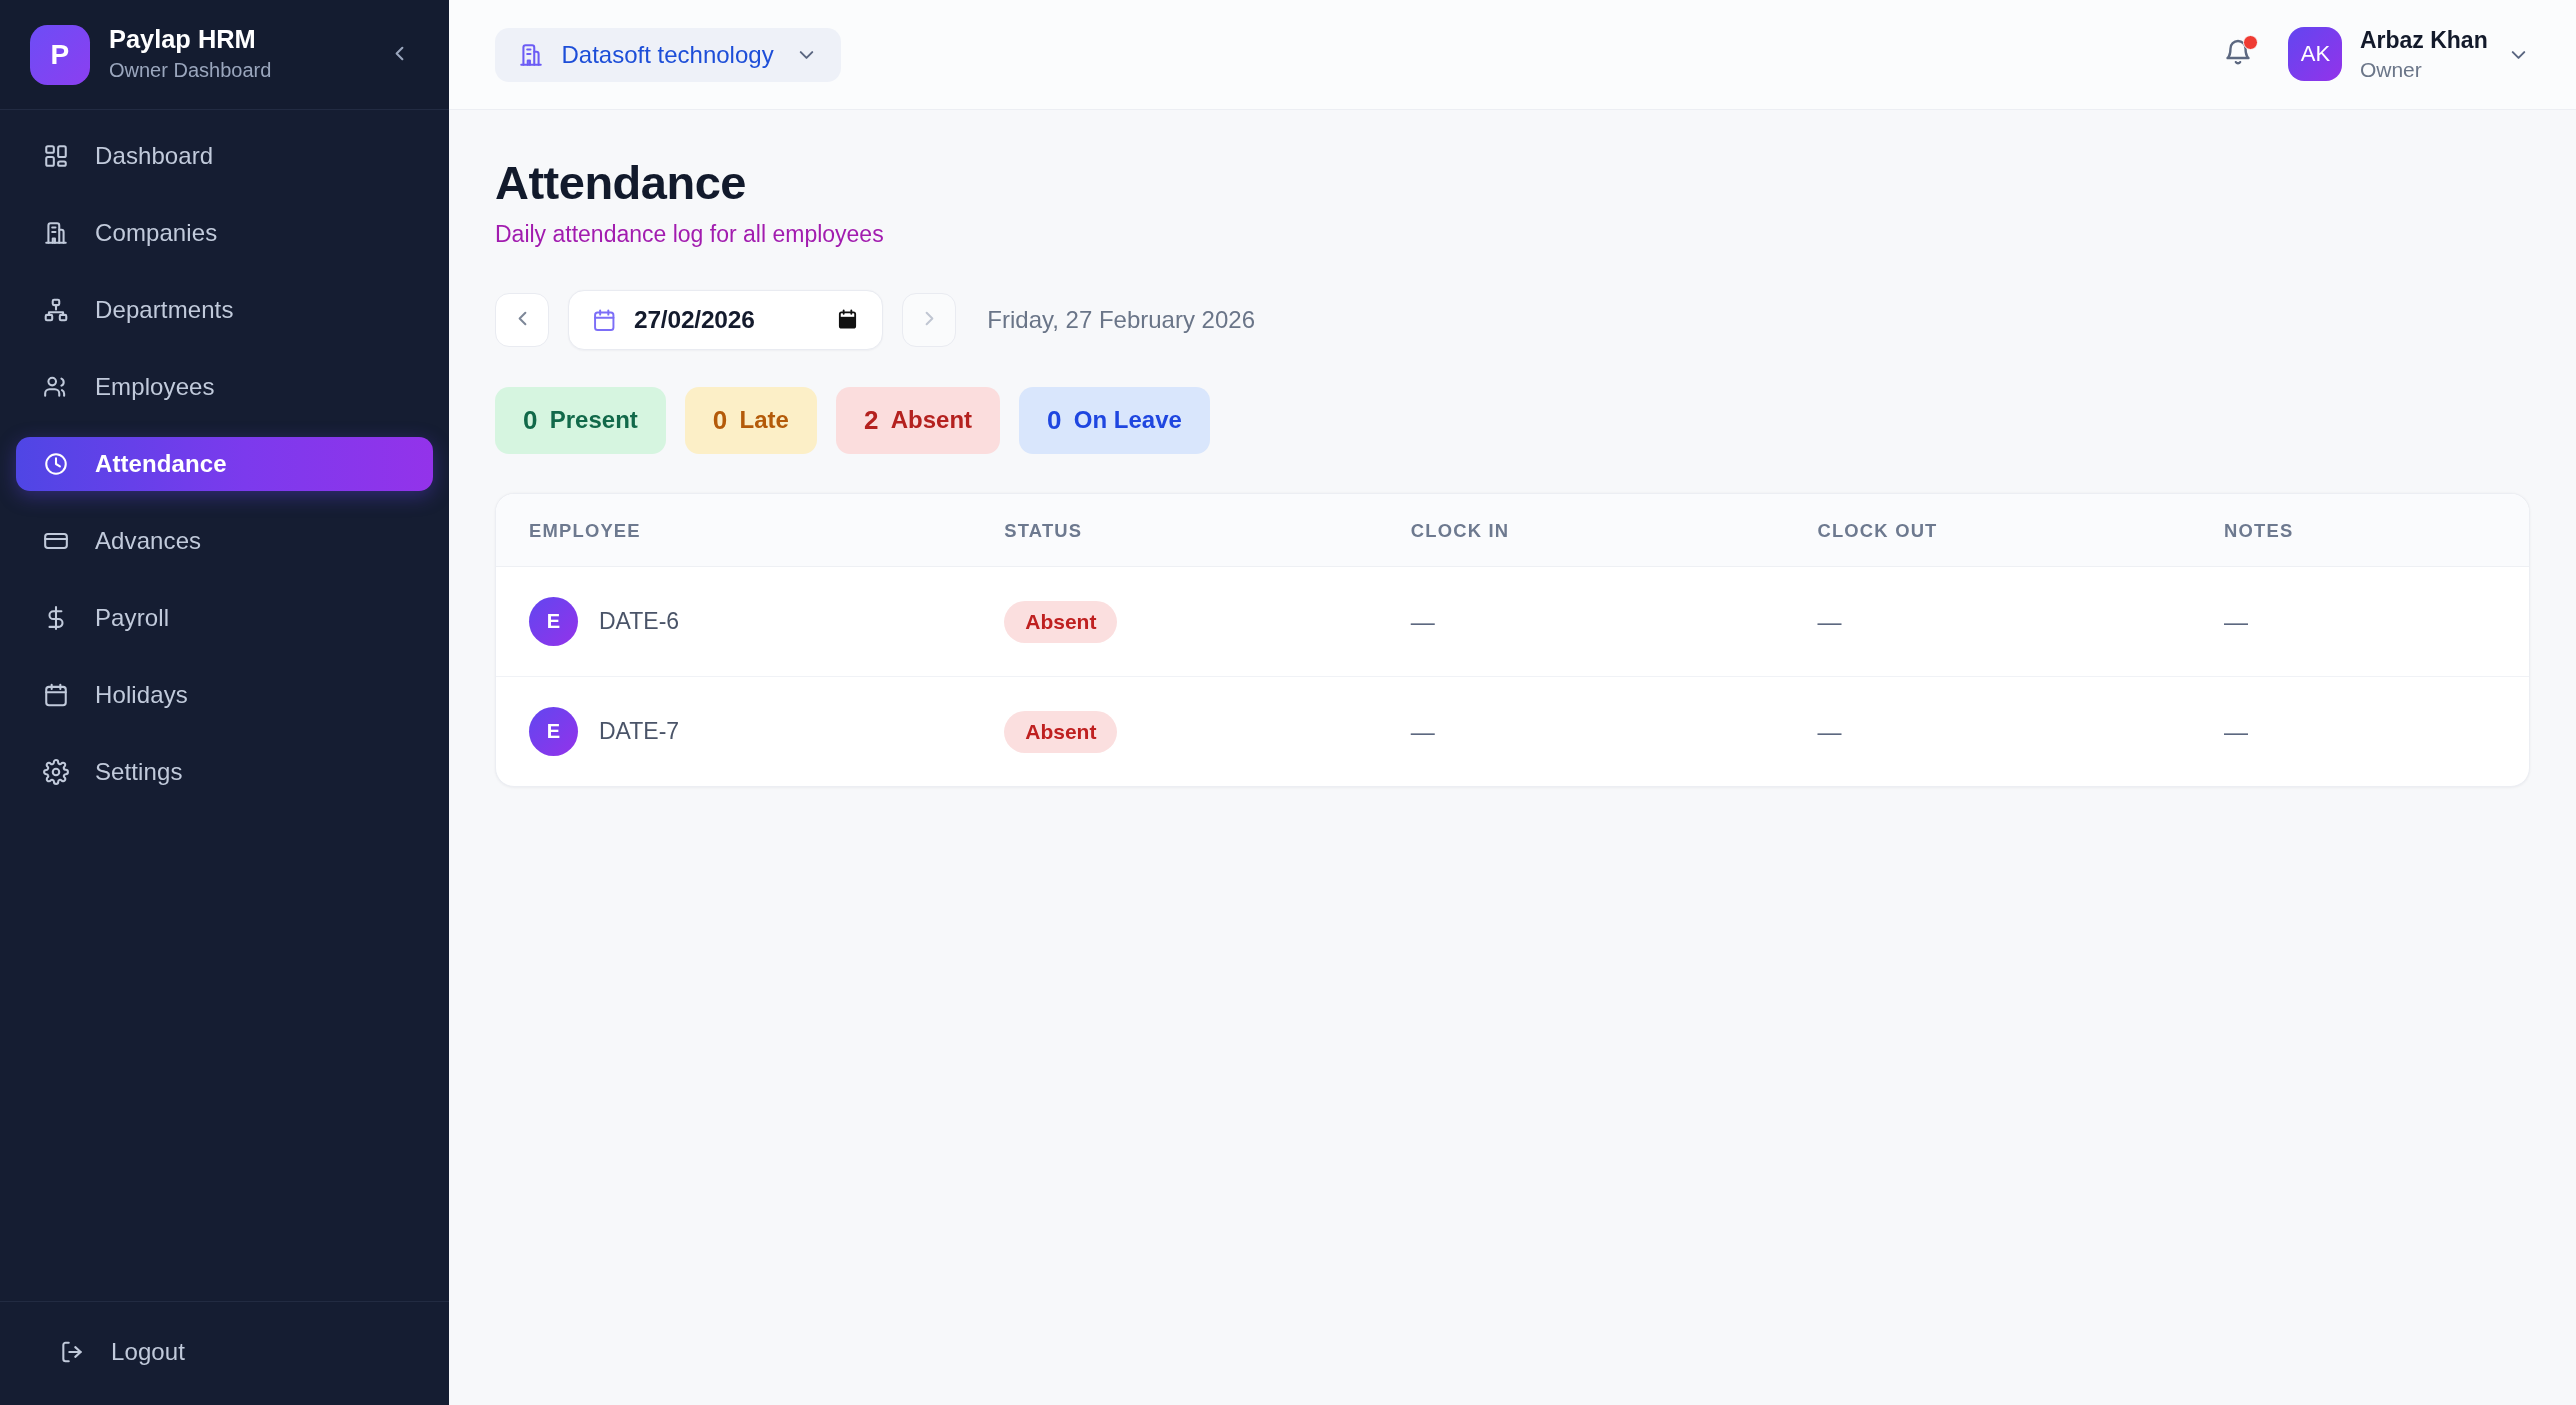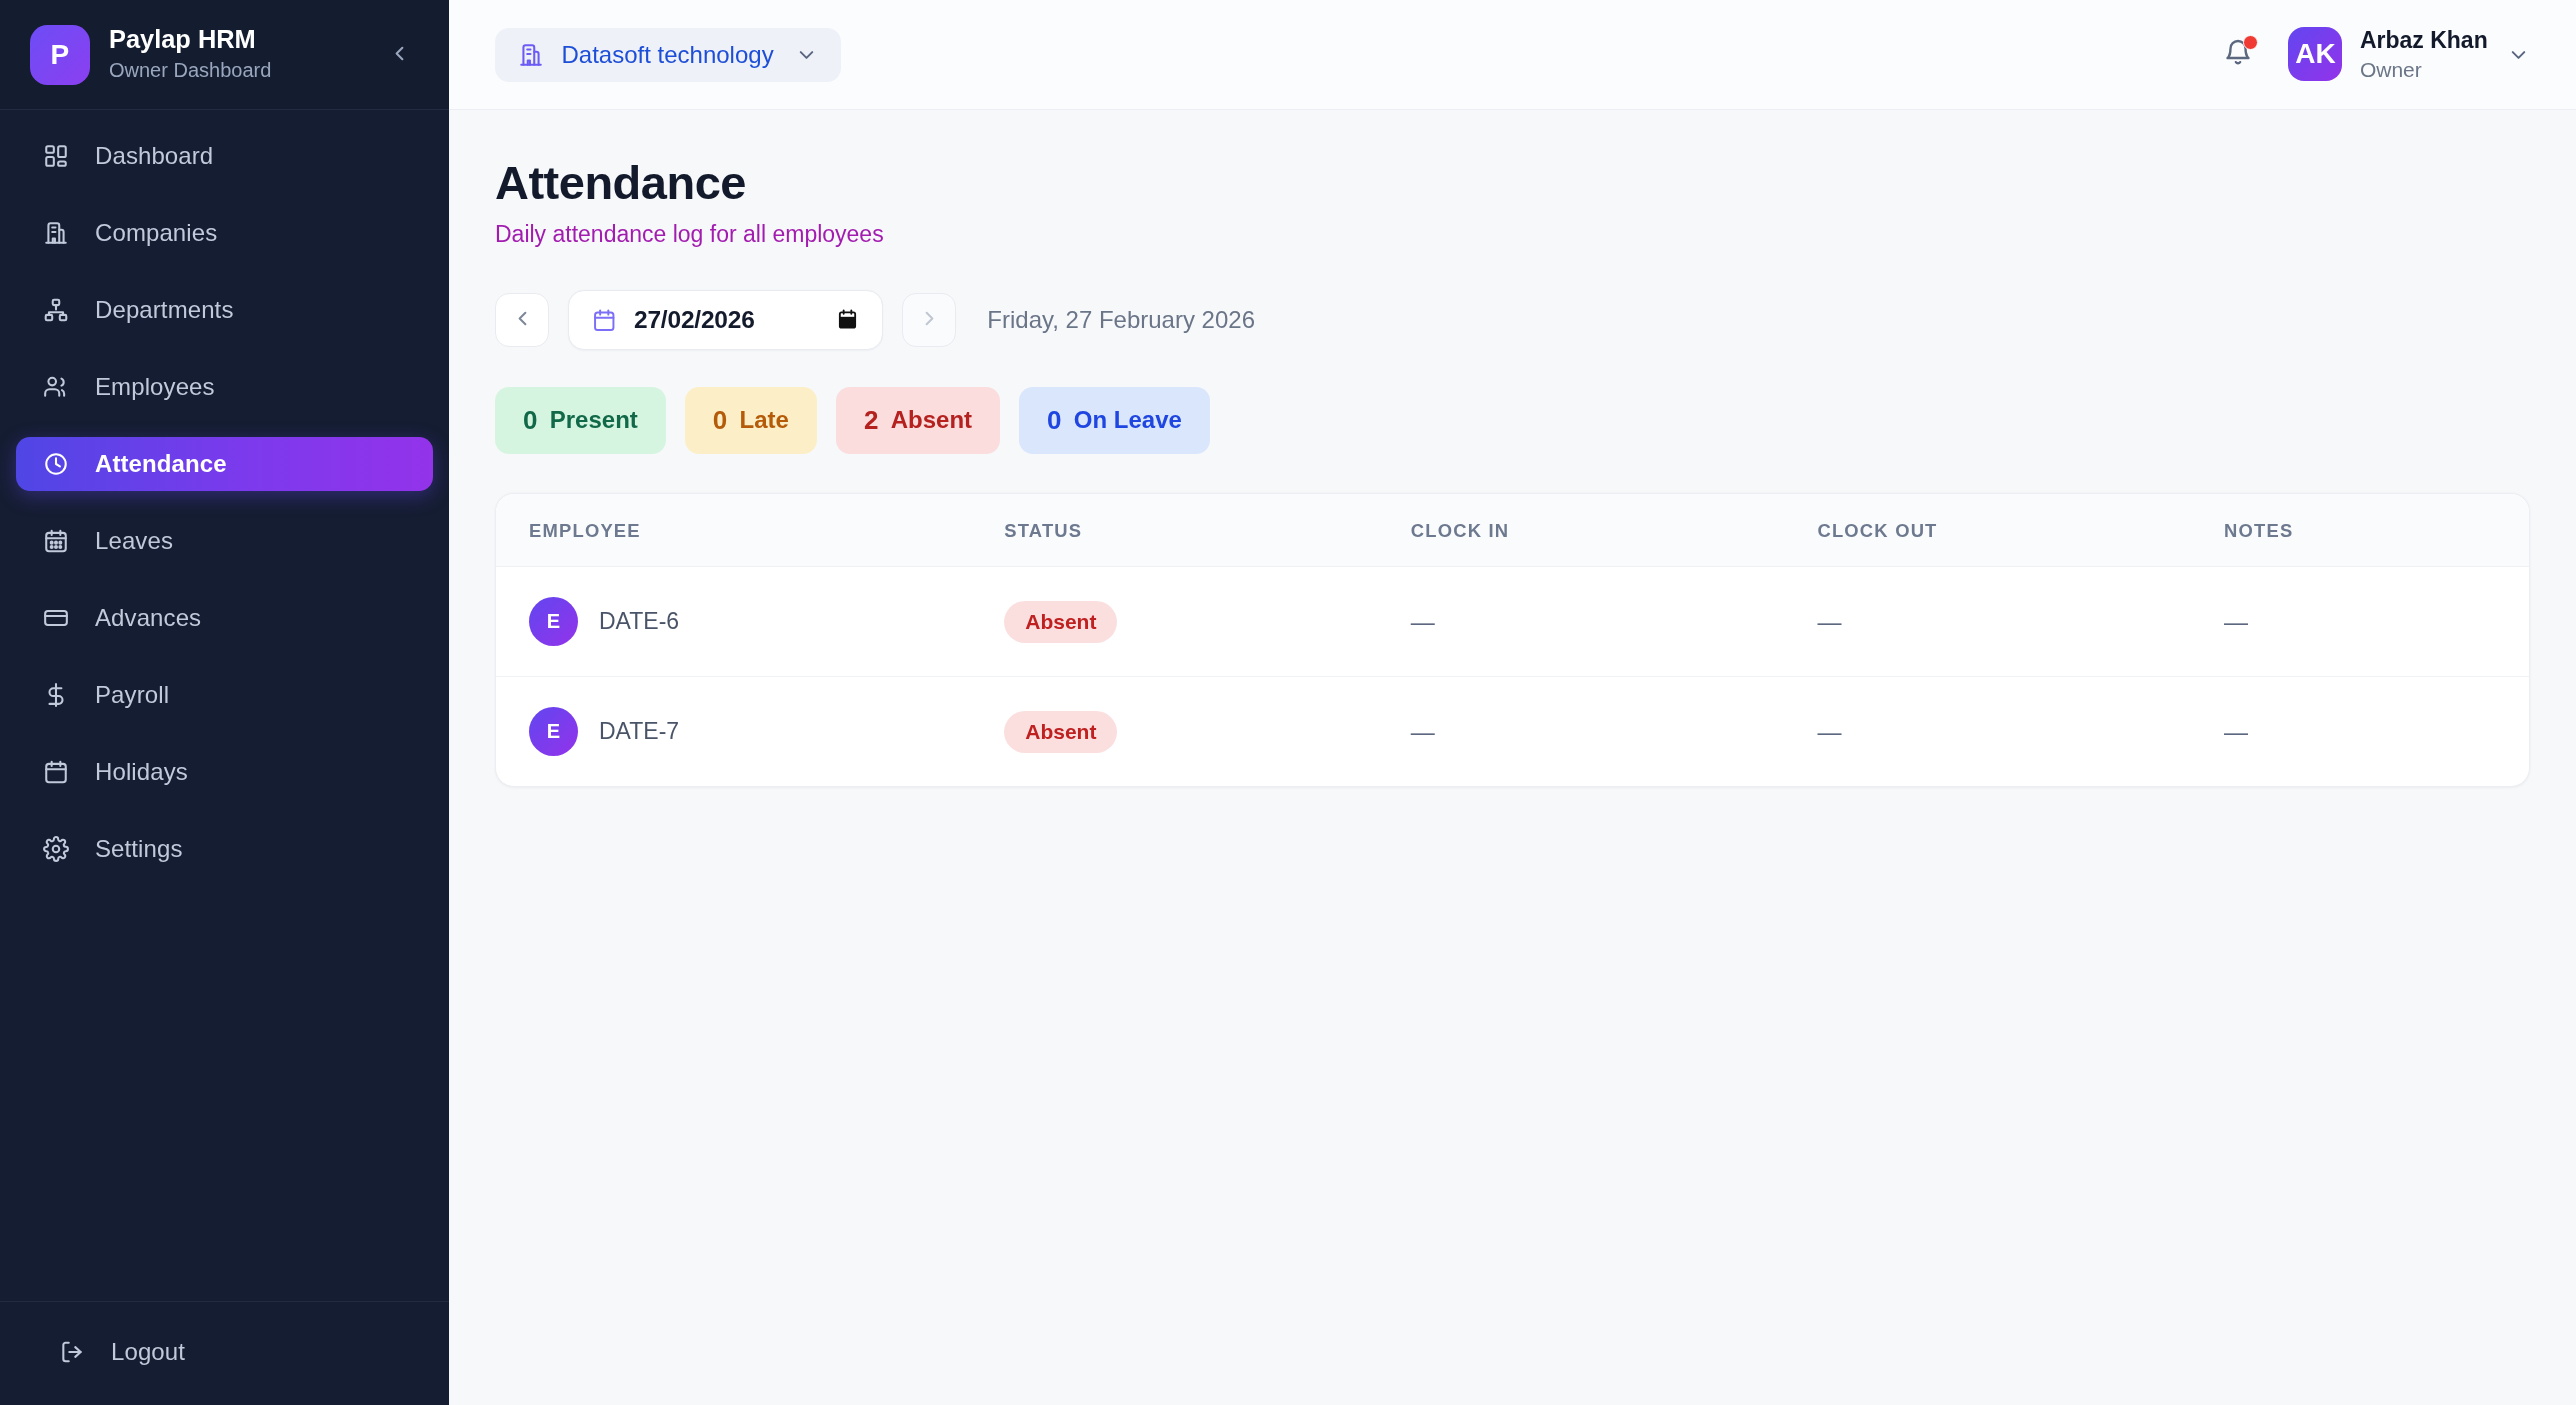--- a/index.html
+++ b/index.html
@@ -84,21 +84,21 @@
   .company-pill .cp-ico { color: #6c5cf5; display: flex; }
   .company-pill .cp-chev { color: #5a6681; display: flex; margin-left: 3.5px; }
 
   .top-right { margin-left: auto; display: flex; align-items: center; gap: 30px; }
   .bell-wrap { position: relative; width: 40px; height: 40px; display: flex; align-items: center; justify-content: center; cursor: pointer; color: #5c6880; }
   .bell-dot { position: absolute; top: 0.9px; right: 0px; width: 15px; height: 15px; border-radius: 50%; background: #ef3b33; border: 1.8px solid #fbfcfd; }
   .user-chip { display: flex; align-items: center; gap: 17.5px; cursor: pointer; }
   .avatar {
     width: 54px; height: 54px; border-radius: 16px; flex: none;
     background: linear-gradient(135deg, #6246f0 0%, #9333ea 100%);
-    color: #fff; font-size: 28px; font-weight: 700;
+    color: #fff; font-size: 22px; font-weight: 400;
     display: flex; align-items: center; justify-content: center;
   }
   .user-meta { line-height: 1.2; }
   .user-name { font-size: 23px; font-weight: 700; color: #131a2b; }
   .user-role { font-size: 21px; color: #6b7689; margin-top: 1.8px; }
   .user-chev { color: #5a6681; display: flex; margin-left: 1.8px; }
 
   
   .page { padding: 47px 46px 0 46px; flex: 1; overflow: hidden; }
   .page-title { font-size: 47px; font-weight: 800; color: #121a2c; letter-spacing: -0.5px; line-height: 1.1; }
@@ -252,37 +252,20 @@
       <div class="nav-item active">
         <span class="nav-ico">
           <svg width="26" height="26" viewBox="0 0 24 24" fill="none" stroke="currentColor" stroke-width="1.9" stroke-linecap="round" stroke-linejoin="round">
               <circle cx="12" cy="12" r="9"></circle>
               <polyline points="12 6.8 12 12 15.6 14.2"></polyline>
             </svg>
         </span>
         <span class="nav-lbl">Attendance</span>
       </div>
 
-      <div class="nav-item">
-        <span class="nav-ico">
-          <svg width="26" height="26" viewBox="0 0 24 24" fill="none" stroke="currentColor" stroke-width="1.9" stroke-linecap="round" stroke-linejoin="round">
-              <rect x="3" y="4.5" width="18" height="17" rx="2.5"></rect>
-              <line x1="8" y1="2.5" x2="8" y2="6.5"></line>
-              <line x1="16" y1="2.5" x2="16" y2="6.5"></line>
-              <line x1="3" y1="9.5" x2="21" y2="9.5"></line>
-              <circle cx="8" cy="13.5" r=".9" fill="currentColor"></circle>
-              <circle cx="12" cy="13.5" r=".9" fill="currentColor"></circle>
-              <circle cx="16" cy="13.5" r=".9" fill="currentColor"></circle>
-              <circle cx="8" cy="17.5" r=".9" fill="currentColor"></circle>
-              <circle cx="12" cy="17.5" r=".9" fill="currentColor"></circle>
-              <circle cx="16" cy="17.5" r=".9" fill="currentColor"></circle>
-            </svg>
-        </span>
-        <span class="nav-lbl">Leaves</span>
-      </div>
 
       <div class="nav-item">
         <span class="nav-ico">
           <svg width="26" height="26" viewBox="0 0 24 24" fill="none" stroke="currentColor" stroke-width="1.9" stroke-linecap="round" stroke-linejoin="round">
               <rect x="2" y="5.5" width="20" height="13" rx="2.5"></rect>
               <line x1="2" y1="10.2" x2="22" y2="10.2"></line>
             </svg>
         </span>
         <span class="nav-lbl">Advances</span>
       </div>

